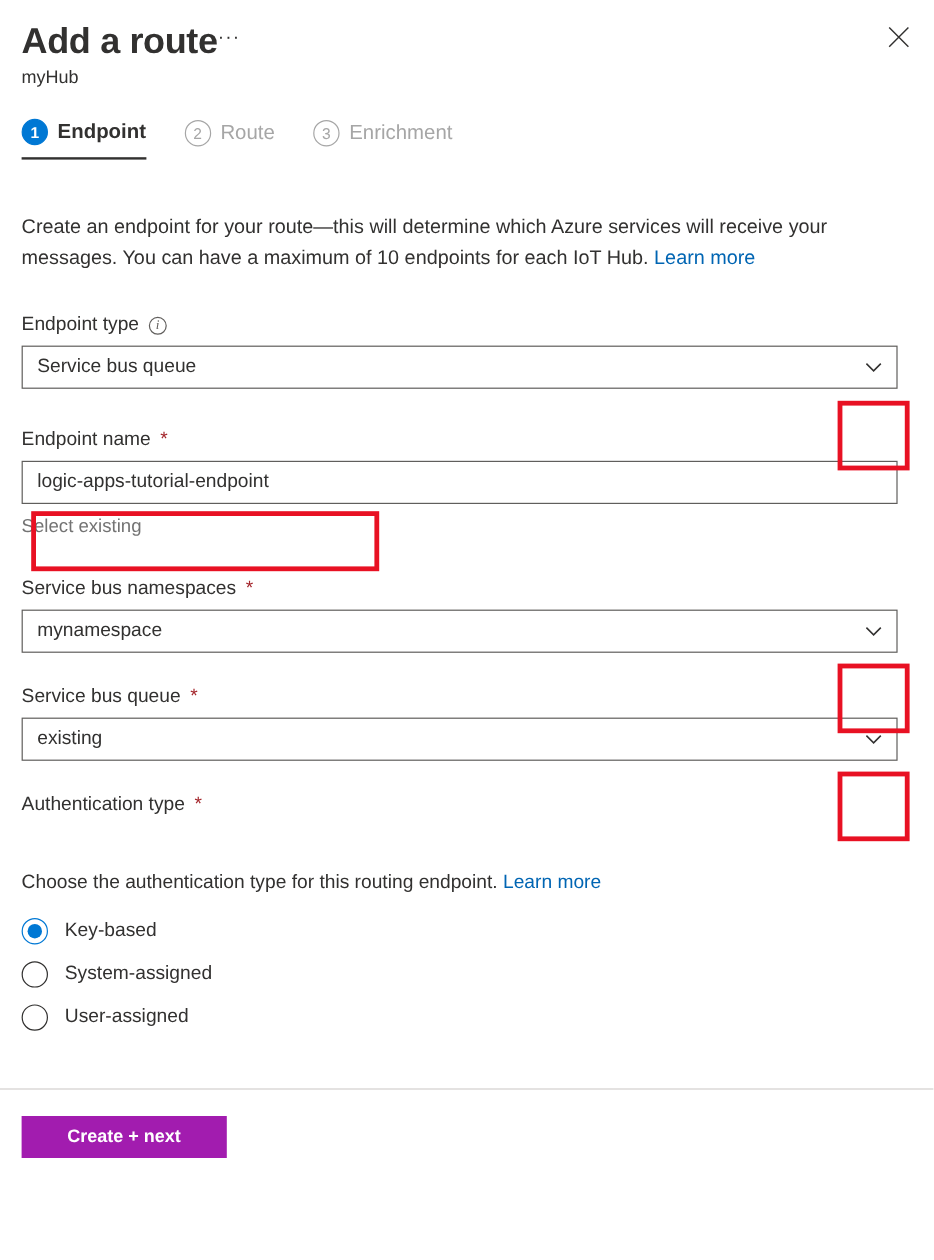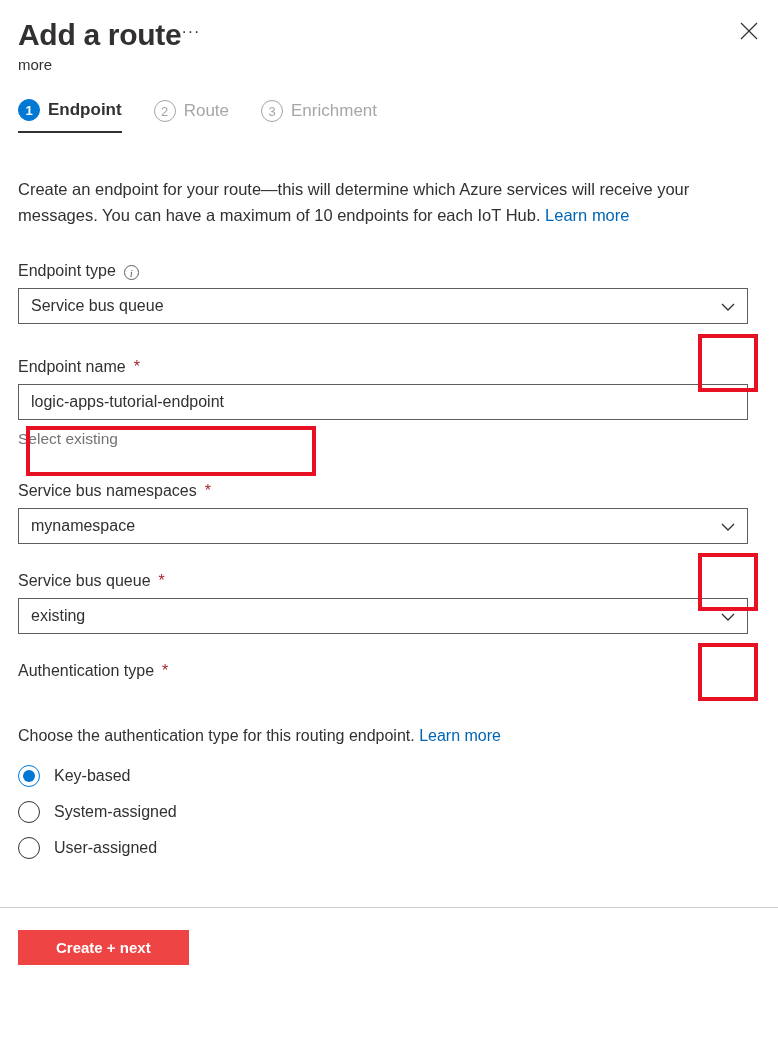--- a/index.html
+++ b/index.html
@@ -29,21 +29,21 @@
   .tab.active { color: #323130; font-weight: 600; border-bottom: 2px solid #323130; }
   .tab.active .step-badge { background: #0078d4; border-color: #0078d4; color: #fff; }
   .tab.inactive { color: #a6a6a6; }
 
   .body { padding-top: 44px; max-width: 730px; }
   .intro { font-size: 16.5px; line-height: 1.55; }
   .link { color: #0065b3; cursor: pointer; }
 
   .field { margin-top: 34px; }
   .field.tight { margin-top: 28px; }
-  .field-label { display: flex; align-items: flex-end; gap: 8px; font-size: 16px; margin-bottom: 8px; }
+  .field-label { display: flex; align-items: center; gap: 8px; font-size: 16px; margin-bottom: 8px; }
   .req { color: #a4262c; }
   .info-icon {
     width: 15px; height: 15px; border: 1px solid #605e5c; border-radius: 50%;
     display: inline-flex; align-items: center; justify-content: center;
     font-size: 11px; font-style: italic; color: #605e5c; font-family: Georgia, serif;
   }
 
   .select, .text-input {
     width: 100%;
     border: 1px solid #605e5c;
@@ -69,41 +69,41 @@
   .radio.selected .radio-circle { border-color: #0078d4; border-width: 1px; }
   .radio.selected .radio-dot { width: 12px; height: 12px; background: #0078d4; border-radius: 50%; }
 
   .footer-sep {
     margin-top: 48px;
     border: none; border-top: 1px solid #d2d0ce;
     margin-left: -18px; width: 778px;
   }
   .footer { padding-top: 22px; padding-bottom: 22px; }
   .primary-btn {
-    background: #ef4444; color: #fff; border: none;
+    background: #a21caf; color: #fff; border: none;
     font-size: 15px; font-weight: 600;
     padding: 9px 38px; cursor: pointer;
   }
 
   
   .annot-box { position: absolute; border: 4px solid #e81123; pointer-events: none; }
   .wrap { position: relative; }
 </style>
 </head>
 <body>
 
 <div class="wrap">
 
   <div class="header">
     <div class="title-block">
       <div class="title-line">
         <h1>Add a route</h1>
         <span class="ellipsis">···</span>
       </div>
-      <div class="subtitle">more</div>
+      <div class="subtitle">myHub</div>
     </div>
     <div class="close">
       <svg viewBox="0 0 18 18">
           <path d="M1 1 L17 17 M17 1 L1 17" fill="none"></path>
         </svg>
     </div>
   </div>
 
   <div class="tabs">
     <div class="tab active">

